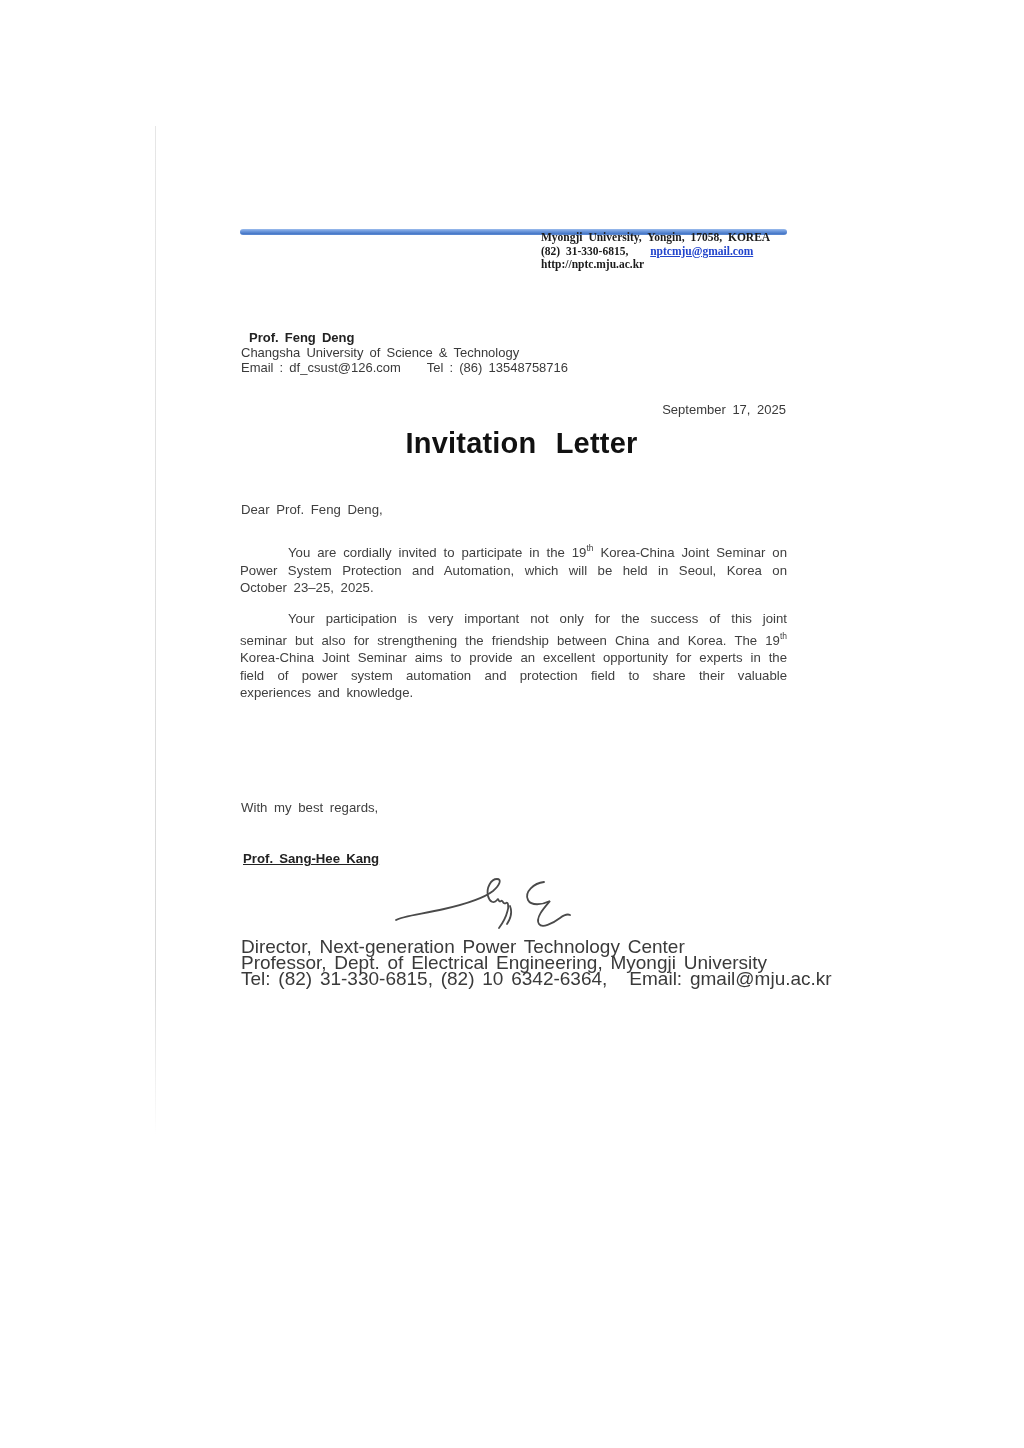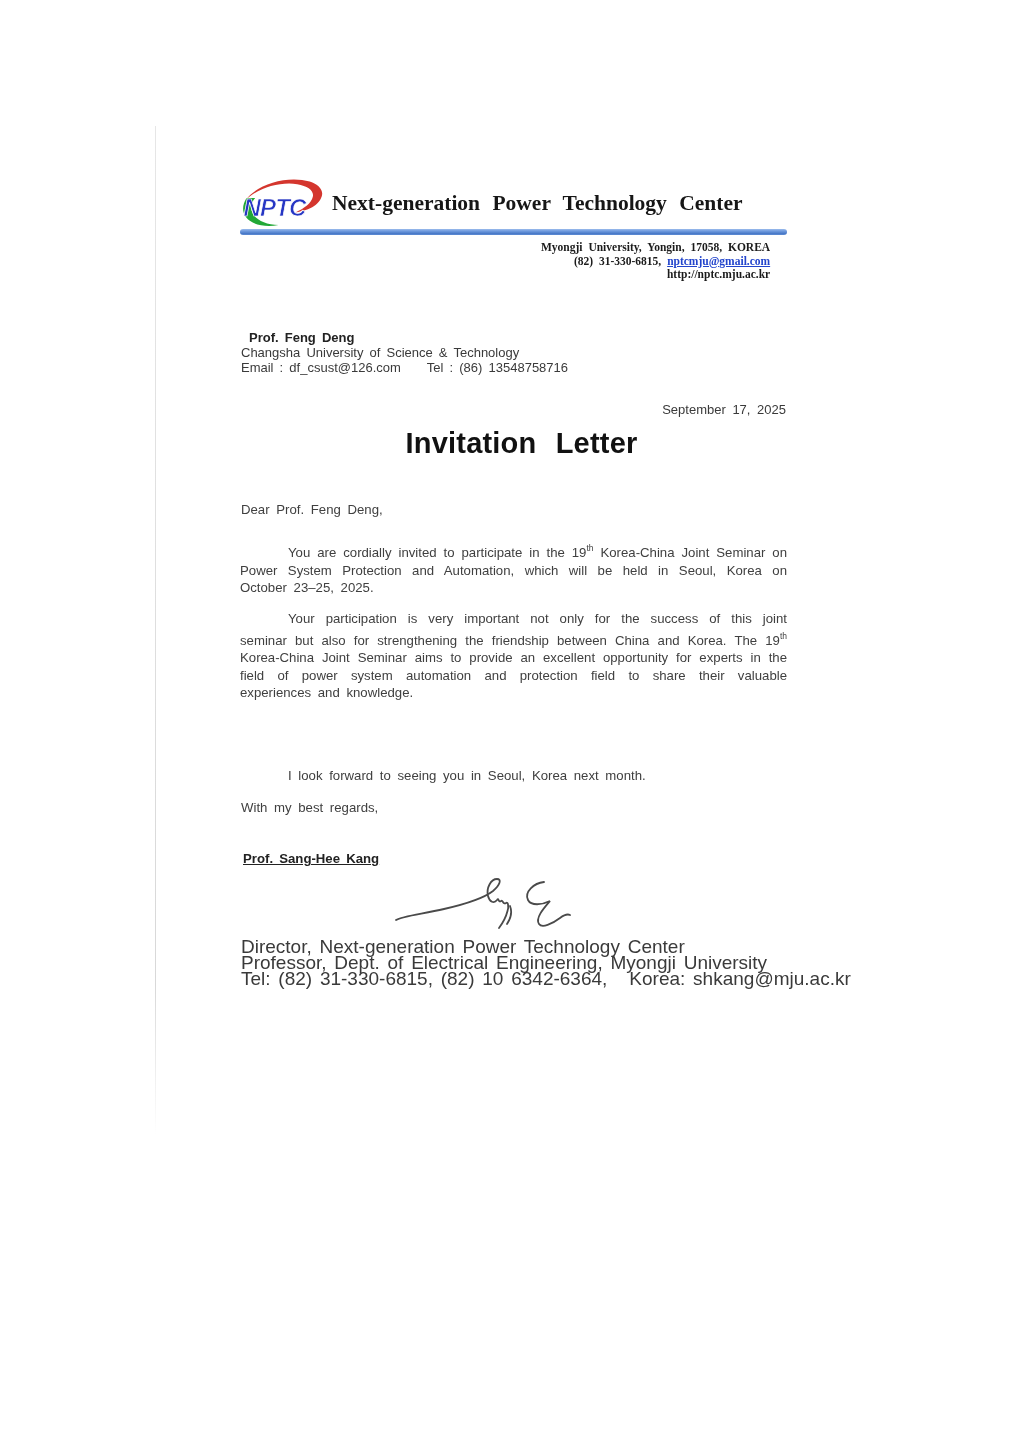--- a/index.html
+++ b/index.html
@@ -21,26 +21,26 @@
   .org-name {
     font-family:"Liberation Serif","DejaVu Serif",serif;
     font-weight:bold; font-size:21.5px; color:#161616;
     word-spacing:7px; margin-left:8px; white-space:nowrap;
   }
   .rule {
     position:absolute; top:229px; left:0; width:100%; height:6px; border-radius:3px;
     background:linear-gradient(to bottom, #9cbcec 0%, #6f9ade 35%, #4a7ac8 75%, #5f8cd4 100%);
   }
   .addr {
-    position:absolute; top:241px; left:301px;
+    position:absolute; top:231px; left:301px;
     font-family:"Liberation Serif","DejaVu Serif",serif;
     font-weight:bold; font-size:11.5px; line-height:13.5px; color:#1b1b1b;
-    word-spacing:3px; white-space:nowrap;text-align:right;
+    word-spacing:3px; white-space:nowrap;
   }
-  .addr a { color:#2244cc; text-decoration:underline; cursor:pointer; }
+  .addr a { color:#2244cc; text-decoration:underline; cursor:pointer;margin-left:16px; }
 
   
   .recipient { position:absolute; top:330px; left:1px; font-size:13px; line-height:15px; word-spacing:2.5px; color:#3a3a3a; }
   .recipient .name { font-weight:bold; color:#222;margin-left:8px; }
   .recipient .tel { margin-left:26px; }
 
   
   .date { position:absolute; top:402px; right:1px; font-size:13px; word-spacing:3px; color:#3a3a3a; }
   .letter-title {
     position:absolute; top:427px; left:8px; width:100%; text-align:center;
@@ -64,28 +64,20 @@
   .footer { position:absolute; top:939px; left:1px; font-size:19px; line-height:16px; word-spacing:2.5px; color:#3a3a3a; white-space:nowrap; }
   .footer .email { margin-left:22px; }
 </style>
 </head>
 <body>
 
 <div class="page-edge"></div>
 
 <div class="content">
 
-  <div class="header">
-    <svg class="logo" viewBox="0 0 94 60">
-      <path d="M6 27 C20 8, 54 -1, 78 6 C89 9.5, 95 17, 90.5 25 C88 30, 83 34.5, 76 37 C70 39 66 40 62 40.5 C72 36, 80 30, 81.5 23 C83 16, 76 11, 64 9 C45 6, 20 13, 6 27 Z" fill="#d4362e"></path>
-      <path d="M7 25 C2 33, 1.5 43, 11 50 C19 55.5, 32 57, 43 54.5 C30 54.5, 19 50, 14.5 42 C11 36, 12 30, 17 24.5 C13.5 24.5, 9.5 24.5, 7 25 Z" fill="#22a837"></path>
-      <text x="4" y="44" font-family="Liberation Sans, DejaVu Sans, sans-serif" font-size="27" font-weight="bold" font-style="italic" fill="#2636c4" stroke="#ffffff" stroke-width="0.8" letter-spacing="-1">NPTC</text>
-    </svg>
-    <div class="org-name">Next-generation Power Technology Center</div>
-  </div>
 
   <div class="rule"></div>
 
   <div class="addr">
     <div>Myongji University, Yongin, 17058, KOREA</div>
     <div><span>(82) 31-330-6815,</span> <a>nptcmju@gmail.com</a></div>
     <div>http://nptc.mju.ac.kr</div>
   </div>
 
   <div class="recipient">
@@ -97,33 +89,32 @@
   <div class="date">September 17, 2025</div>
   <div class="letter-title">Invitation Letter</div>
 
   <div class="salutation body-text">Dear Prof. Feng Deng,</div>
 
   <p class="para body-text p1"><span>You are cordially invited to participate in the 19</span><sup>th</sup><span> Korea-China Joint Seminar on Power System Protection and Automation, which will be held in Seoul, Korea on October 23–25, 2025.</span></p>
 
   <p class="para body-text p2"><span>Your participation is very important not only for the success of this joint seminar but also for strengthening the friendship between China and Korea. The 19</span><sup>th</sup><span> Korea-China Joint Seminar aims to provide an excellent opportunity for experts in the field of power system automation and protection field to share their valuable experiences and knowledge.</span></p>
 
 
-  <p class="para body-text p4">I look forward to seeing you in Seoul, Korea next month.</p>
 
   <div class="closing body-text">With my best regards,</div>
 
   <div class="signer-name">Prof. Sang-Hee Kang</div>
 
   <svg class="signature" viewBox="0 0 200 64">
     <g fill="none" stroke="#4a4a4a" stroke-width="1.8" stroke-linecap="round">
       <path d="M4 46 C10 42, 30 40, 52 35 C74 30, 92 24, 101 17 C108 11, 110 5, 105 5 C99 5, 94 14, 96 22 C97.5 28, 102 30, 105 26 C107 23, 106 29, 109 27 C111 25.5, 111 31, 114 29 C116 27.5, 117 32, 115.5 37 C114 43, 110 50, 107 54"></path>
       <path d="M118 32 C120 37, 119 44, 115 50"></path>
       <path d="M152 8 C142 9, 132 18, 136 26 C139 32, 150 31, 158 27 C152 34, 143 44, 147 50 C150 54.5, 160 50, 168 44 C172 41, 176 40, 178 41"></path>
     </g>
   </svg>
 
   <div class="footer">
     <div>Director, Next-generation Power Technology Center</div>
     <div>Professor, Dept. of Electrical Engineering, Myongji University</div>
-    <div><span>Tel: (82) 31-330-6815, (82) 10 6342-6364,</span><span class="email">Korea: shkang@mju.ac.kr</span></div>
+    <div><span>Tel: (82) 31-330-6815, (82) 10 6342-6364,</span><span class="email">Email: gmail@mju.ac.kr</span></div>
   </div>
 
 </div>
 
 </body></html>

